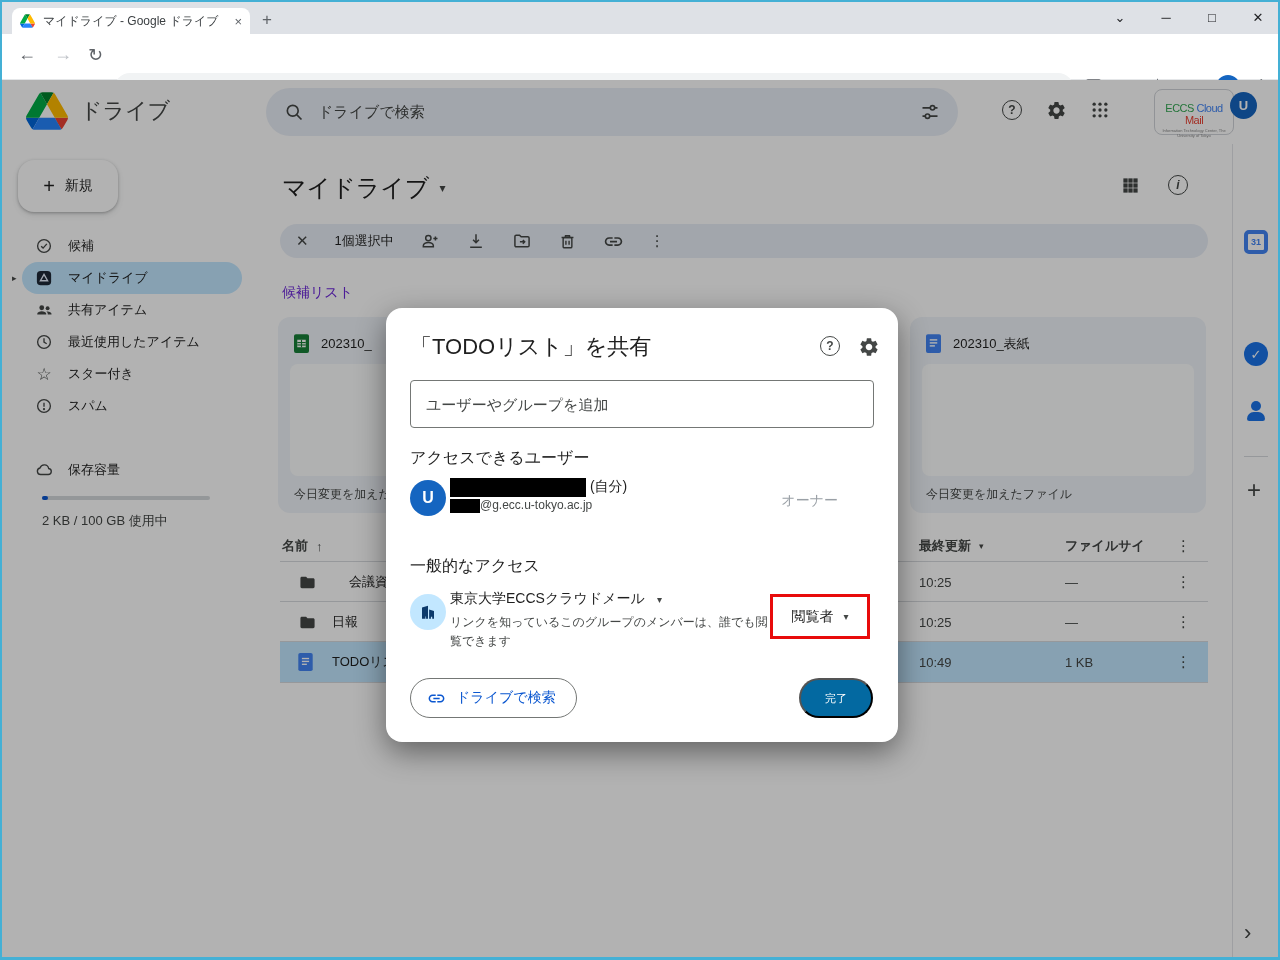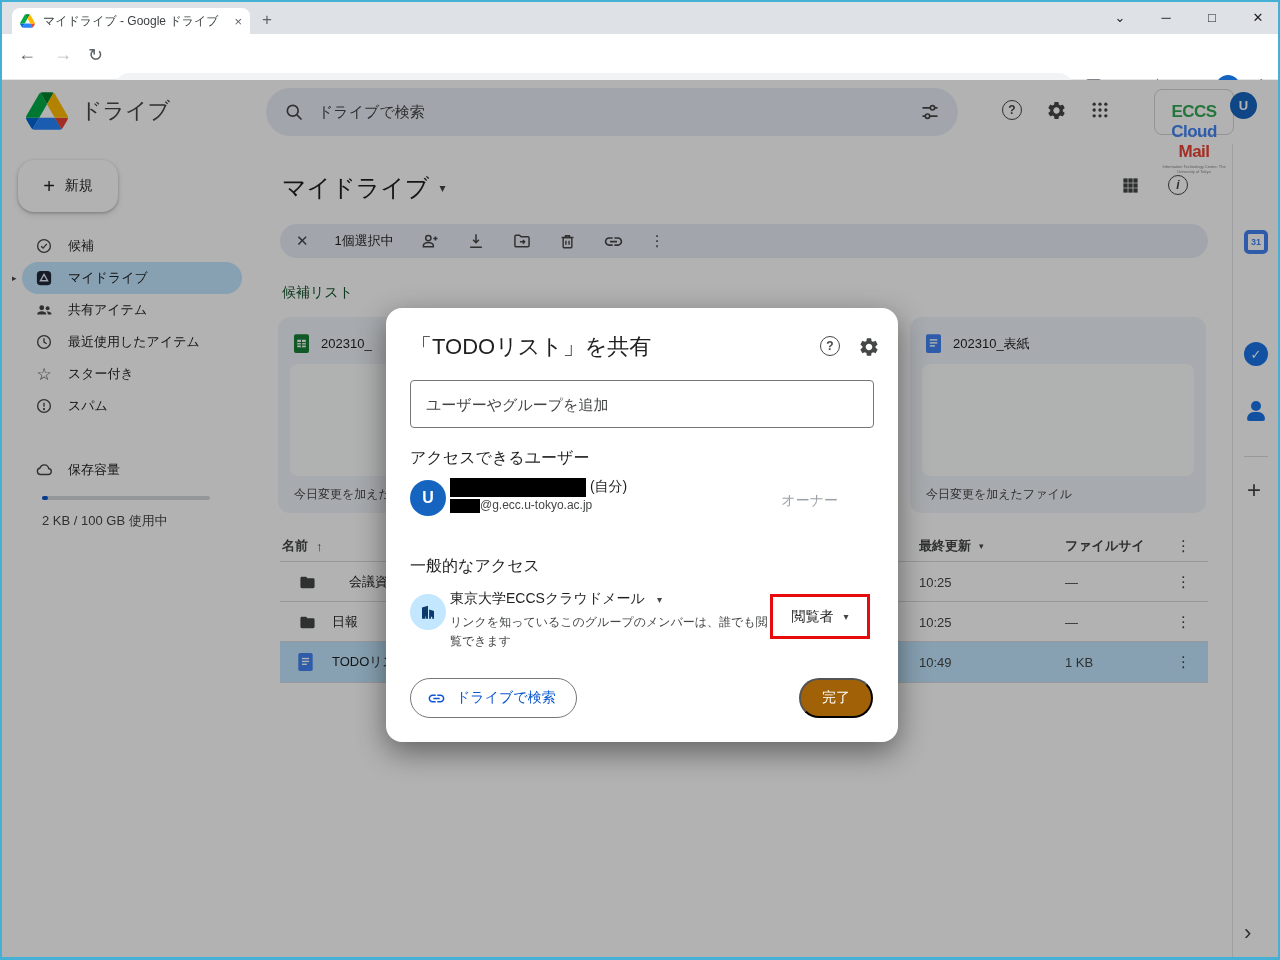--- a/index.html
+++ b/index.html
@@ -33,21 +33,21 @@
   #appheader { position:absolute; left:0; top:0; width:100%; height:64px; }
   #wordmark { position:absolute; left:78px; top:16px; font-size:22px; color:#444746; }
   #searchbar { position:absolute; left:264px; top:8px; width:692px; height:48px; background:#e9eef6;
                border-radius:24px; display:flex; align-items:center; padding:0 18px; gap:14px; }
   #searchbar .ph { font-size:15px; color:#444746; flex:1; }
   .hic { position:absolute; top:20px; color:#444746; }
   .qcirc { display:inline-flex; width:20px; height:20px; border:1.7px solid #444746; border-radius:50%;
            align-items:center; justify-content:center; font-size:12px; font-weight:bold; color:#444746; }
   #badge { position:absolute; left:1152px; top:9px; width:80px; height:46px; background:#fff;
            border:1px solid #d0d3d8; border-radius:8px; text-align:center; padding-top:12px; }
-  #badge .l1 { font-size:17px; font-weight:bold; letter-spacing:-0.5px; }
+  #badge .l1 { font-size:11px; font-weight:normal; letter-spacing:-0.5px; }
   #badge .l2 { font-size:4px; color:#888; margin-top:2px; }
 
   
   #newbtn { position:absolute; left:16px; top:80px; width:100px; height:52px; background:#fff;
             border-radius:16px; box-shadow:0 1px 3px rgba(60,64,67,.35), 0 3px 6px rgba(60,64,67,.12);
             display:flex; align-items:center; justify-content:center; gap:10px; font-size:14px; color:#1f1f1f; }
   #newbtn .plus { font-size:20px; font-weight:400; }
   .navitem { position:absolute; left:20px; width:220px; height:32px; border-radius:16px;
              display:flex; align-items:center; gap:14px; padding-left:12px; font-size:13px; color:#1f1f1f; }
   .navitem .ig { width:20px; height:20px; display:flex; align-items:center; justify-content:center; color:#444746; }
@@ -58,21 +58,21 @@
   #storetext { position:absolute; left:40px; top:432px; font-size:13px; color:#444746; }
 
   
   #mtitle { position:absolute; left:280px; top:92px; font-size:24px; color:#1f1f1f;
             display:flex; align-items:center; gap:10px; }
   #mtitle .caret { font-size:12px; color:#444746; }
   .mic { position:absolute; color:#444746; }
   #selbar { position:absolute; left:278px; top:144px; width:928px; height:34px; background:#e9eef6;
             border-radius:17px; display:flex; align-items:center; gap:26px; padding:0 16px; color:#444746; }
   #selbar .cnt { font-size:13px; color:#1f1f1f; }
-  #suglabel { position:absolute; left:280px; top:204px; font-size:14px; color:#14532d; }
+  #suglabel { position:absolute; left:280px; top:204px; font-size:14px; color:#6d28d9; }
   .card { position:absolute; top:237px; width:296px; height:196px; background:#f0f4f9; border-radius:12px; }
   .card .chead { display:flex; align-items:center; gap:12px; padding:17px 16px 11px 16px; }
   .card .cname { font-size:13px; color:#1f1f1f; white-space:nowrap; overflow:hidden; }
   .card .thumb { margin:0 12px; height:112px; background:#fdfefe; border-radius:8px; }
   .card .ccap { padding:10px 16px; font-size:12px; color:#444746; white-space:nowrap; overflow:hidden; }
   .th { position:absolute; top:457px; font-size:13px; font-weight:bold; color:#444746; display:flex; gap:8px; align-items:center; }
   .hr { position:absolute; left:278px; width:928px; border-top:1px solid #d7dade; }
   .row { position:absolute; left:278px; width:928px; height:40px; }
   .row.sel { background:#c2e7ff; }
   .cell { position:absolute; top:0; height:40px; display:flex; align-items:center; font-size:13px; color:#1f1f1f; }
@@ -114,22 +114,22 @@
   #ownrole { position:absolute; right:36px; top:14px; font-size:14px; color:#9aa0a6; }
   #grprow { position:absolute; left:24px; top:282px; width:464px; }
   #grpname { font-size:14px; color:#1f1f1f; display:flex; align-items:center; gap:12px; }
   #grpname .caret { font-size:10px; color:#444746; }
   #grpdesc { font-size:12px; color:#444746; width:318px; line-height:1.55; margin-top:5px; }
   #viewbox { position:absolute; left:360px; top:4px; width:100px; height:45px; border:3px solid #e80b0b;
              display:flex; align-items:center; justify-content:center; gap:10px; font-size:14px; color:#1f1f1f; background:#fff; }
   #viewbox .caret { font-size:10px; color:#444746; }
   #copybtn { position:absolute; left:24px; top:370px; height:40px; padding:0 20px 0 16px; border:1px solid #747775;
              border-radius:20px; display:flex; align-items:center; gap:10px; font-size:14px; color:#0b57d0; background:#fff; }
-  #donebtn { position:absolute; right:25px; top:370px; width:74px; height:40px; border-radius:20px; background:#a16207;
-             color:#fff; font-size:14px; display:flex; align-items:center; justify-content:center; }
+  #donebtn { position:absolute; right:25px; top:370px; width:74px; height:40px; border-radius:20px; background:#0369a1;
+             color:#fff; font-size:11px; display:flex; align-items:center; justify-content:center; }
   .grpcirc { width:36px; height:36px; border-radius:50%; background:#c2e7ff; display:flex;
              align-items:center; justify-content:center; }
   svg { display:block; }
 </style>
 </head>
 <body>
 
 <div id="screen">
 
   <div id="titlebar">

